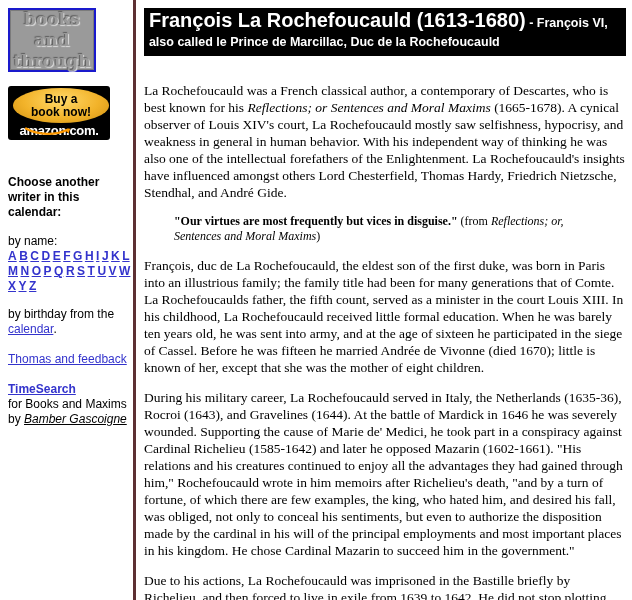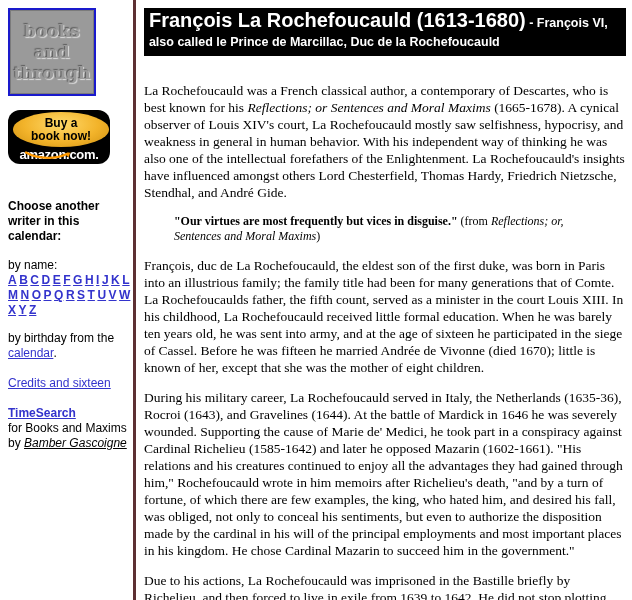--- a/index.html
+++ b/index.html
@@ -1,26 +1,26 @@
 <!DOCTYPE html>
 <html><head>
 <meta charset="utf-8">
 <style>
   html,body { margin:0; padding:0; background:#fff; }
   body { width:632px; height:600px; overflow:hidden; font-family:"Liberation Sans",sans-serif; }
   .page { display:flex; width:632px; height:600px; }
 
   
   .sidebar { flex:0 0 119px; box-sizing:border-box; padding:8px 0 0 8px; font-size:12px; color:#000; }
-  .logo { width:88px; height:88px; background:#9a9a9a; border:2px solid #1a1acc; box-sizing:border-box; }
+  .logo { width:88px; height:64px; background:#9a9a9a; border:2px solid #1a1acc; box-sizing:border-box; }
   .logo-inner { width:100%; height:100%; box-sizing:border-box; border:1px solid #7b7b7b;
                 display:flex; flex-direction:column; justify-content:center; align-items:center; }
   .logo-line { font-family:"DejaVu Serif",serif; font-weight:bold; font-size:17px; line-height:21px;
                color:#9a9a9a; text-shadow:-1px -1px 1px #5f5f5f, 1px 1px 1px #dcdcdc; }
-  .amazon { margin-top:14px; width:102px; height:54px; background:#000; border-radius:12px; position:relative; cursor:pointer; }
+  .amazon { margin-top:14px; width:102px; height:54px; background:#000; border-radius:3px; position:relative; cursor:pointer; }
   .amazon-ellipse { position:absolute; left:5px; top:2px; width:96px; height:35px; border-radius:50%;
                     background:radial-gradient(ellipse at 50% 35%, #ffd96a 0%, #f2b32a 55%, #cf8f10 100%);
                     display:flex; flex-direction:column; align-items:center; justify-content:center; }
   .amazon-line { font-weight:bold; font-size:12px; line-height:13px; color:#000; }
   .amazon-domain { position:absolute; bottom:2px; width:100%; text-align:center; color:#fff; font-weight:bold; font-size:13px; letter-spacing:-0.3px; }
   .amazon-swoosh { position:absolute; bottom:1px; left:16px; }
   .choose-heading { font-weight:bold; margin-top:35px; line-height:15px; width:112px; }
   .by-name { margin-top:14px; line-height:15px; }
   .letters { margin-top:0; }
   .letter-row { line-height:15px; }
@@ -84,21 +84,21 @@
         <div class="letter-row"><a class="letter-link" href="#">M</a><a class="letter-link" href="#">N</a><a class="letter-link" href="#">O</a><a class="letter-link" href="#">P</a><a class="letter-link" href="#">Q</a><a class="letter-link" href="#">R</a><a class="letter-link" href="#">S</a><a class="letter-link" href="#">T</a><a class="letter-link" href="#">U</a><a class="letter-link" href="#">V</a><a class="letter-link" href="#">W</a></div>
         <div class="letter-row"><a class="letter-link" href="#">X</a><a class="letter-link" href="#">Y</a><a class="letter-link" href="#">Z</a></div>
       </div>
 
     <div class="birthday">
       <span>by birthday from the</span>
       <a href="#" class="sb-link">calendar</a><span>.</span>
     </div>
 
     <div class="credits">
-      <a href="#" class="sb-link">Credits and sixteen</a>
+      <a href="#" class="sb-link">Thomas and feedback</a>
     </div>
 
     <div class="timesearch-block">
       <a href="#" class="sb-link ts-link">TimeSearch</a>
       <div>for Books and Maxims</div>
       <div><span>by </span><span class="author-italic">Bamber Gascoigne</span></div>
     </div>
 
   </div>
 

